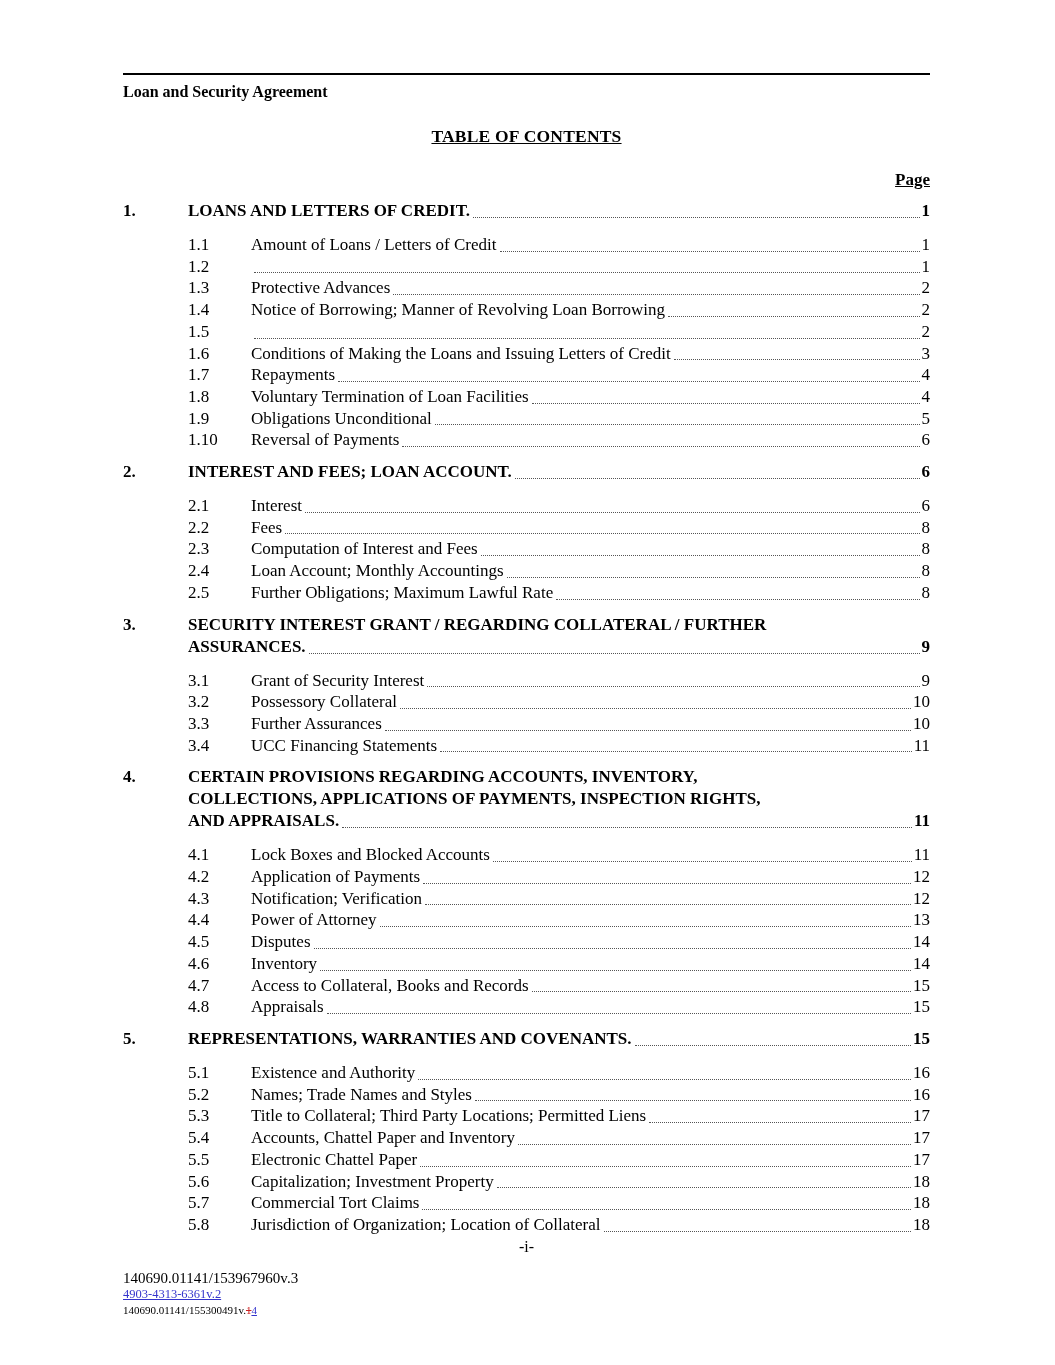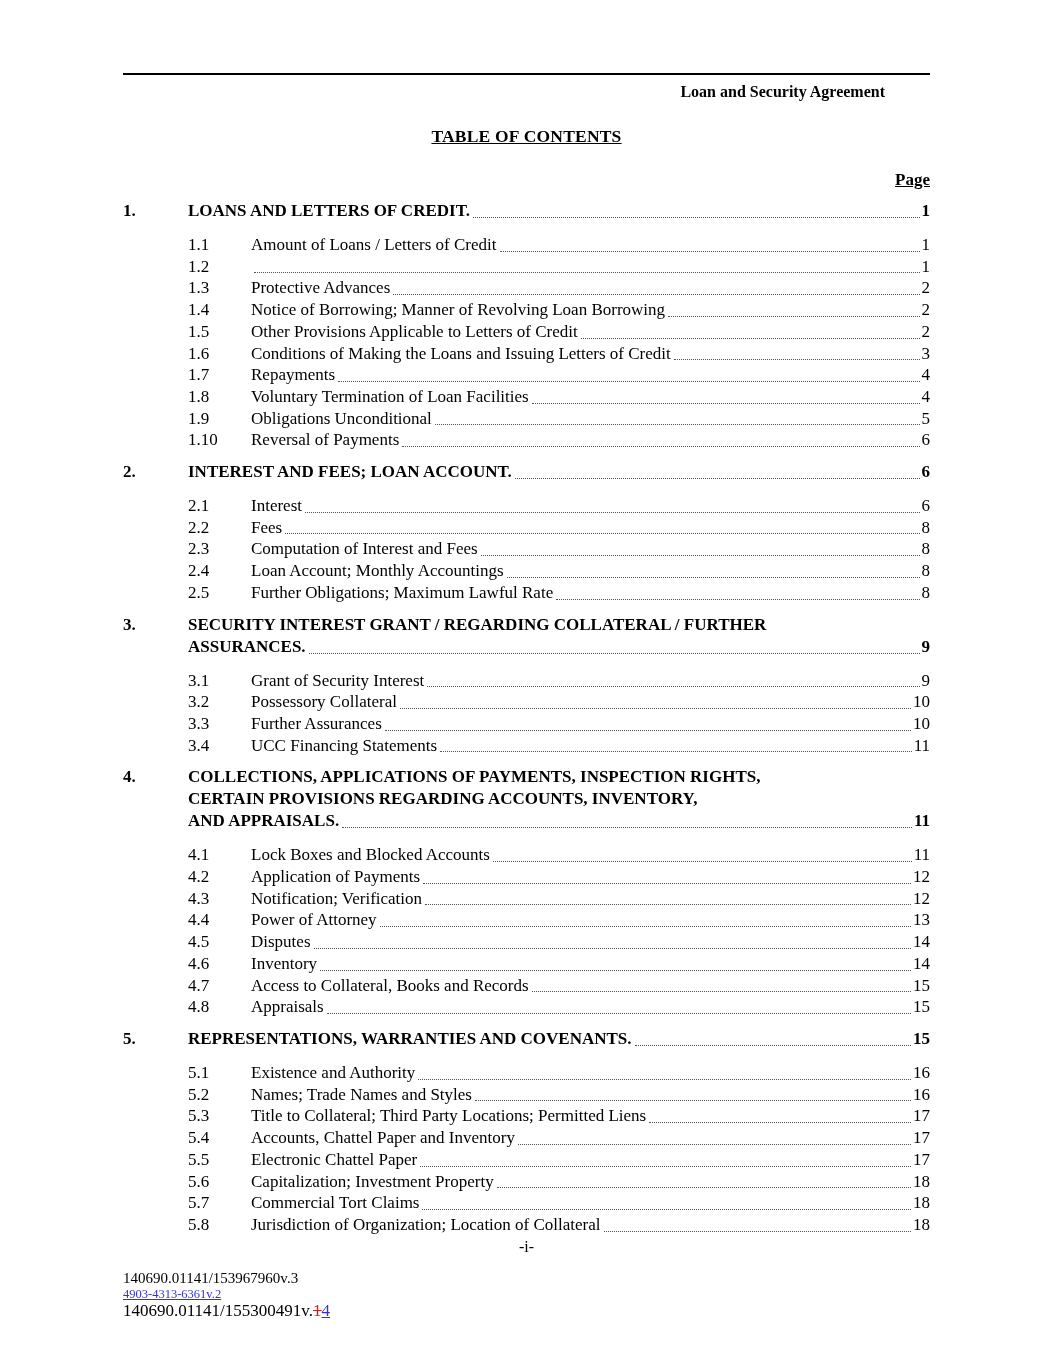--- a/index.html
+++ b/index.html
@@ -9,21 +9,21 @@
     background:#ffffff;
     font-family:"Liberation Serif", serif;
     color:#000;
     overflow:hidden;
   }
   .content { position:absolute; left:123px; width:807px; top:0; }
 
   .top-rule { margin-top:73px; border-top:2px solid #000; height:0; }
 
   .header-label {
-    text-align:right; padding-right:45px;
+    text-align:left; padding-right:45px;
     font-weight:bold; font-size:16px; line-height:20px; margin-top:7px;
   }
   .doc-title {
     text-align:center; font-weight:bold; font-size:17.5px; line-height:22px;
     margin-top:23px; letter-spacing:0.2px;
   }
   .page-label {
     text-align:right; font-weight:bold; font-size:17px; line-height:21px;
     margin-top:22px;
   }
@@ -54,21 +54,21 @@
   }
   .page-num { flex:0 0 auto; }
 
   .footer { position:absolute; left:123px; right:125px; top:1238px; }
   .pg-i { text-align:center; font-size:16px; line-height:18px; }
   .f1 { font-size:15px; line-height:17px; margin-top:14px; }
   .f2 {
     font-size:12.5px; line-height:15px;
     color:var(--insertion_blue, #3333cc); text-decoration:underline;
   }
-  .f3 { font-size:17px; line-height:17px; }
+  .f3 { font-size:11px; line-height:17px; }
   .del { color:var(--deletion_red, #cc2222); text-decoration:line-through; }
   .ins { color:var(--insertion_blue, #3333cc); text-decoration:underline; }
 </style>
 </head>
 <body>
 
 <div class="sheet">
   <div class="content">
 
     <div class="top-rule"></div>
@@ -108,21 +108,20 @@
         <span class="page-num">2</span>
       </div>
       <div class="item-row">
         <span class="item-num">1.4</span>
         <span class="item-title">Notice of Borrowing; Manner of Revolving Loan Borrowing</span>
         <span class="leader"></span>
         <span class="page-num">2</span>
       </div>
       <div class="item-row">
         <span class="item-num">1.5</span>
-        <span class="item-title">Other Provisions Applicable to Letters of Credit</span>
         <span class="leader"></span>
         <span class="page-num">2</span>
       </div>
       <div class="item-row">
         <span class="item-num">1.6</span>
         <span class="item-title">Conditions of Making the Loans and Issuing Letters of Credit</span>
         <span class="leader"></span>
         <span class="page-num">3</span>
       </div>
       <div class="item-row">
@@ -219,22 +218,22 @@
       <div class="item-row">
         <span class="item-num">3.4</span>
         <span class="item-title">UCC Financing Statements</span>
         <span class="leader"></span>
         <span class="page-num">11</span>
       </div>
 
       <div class="sec-row multi">
         <span class="sec-num">4.</span>
         <div class="sec-body">
+          <div class="sec-line">CERTAIN PROVISIONS REGARDING ACCOUNTS, INVENTORY,</div>
           <div class="sec-line">COLLECTIONS, APPLICATIONS OF PAYMENTS, INSPECTION RIGHTS,</div>
-          <div class="sec-line">CERTAIN PROVISIONS REGARDING ACCOUNTS, INVENTORY,</div>
           <div class="sec-lastline">
             <span class="sec-title">AND APPRAISALS.</span>
             <span class="leader"></span>
             <span class="page-num">11</span>
           </div>
         </div>
       </div>
       <div class="item-row">
         <span class="item-num">4.1</span>
         <span class="item-title">Lock Boxes and Blocked Accounts</span>

